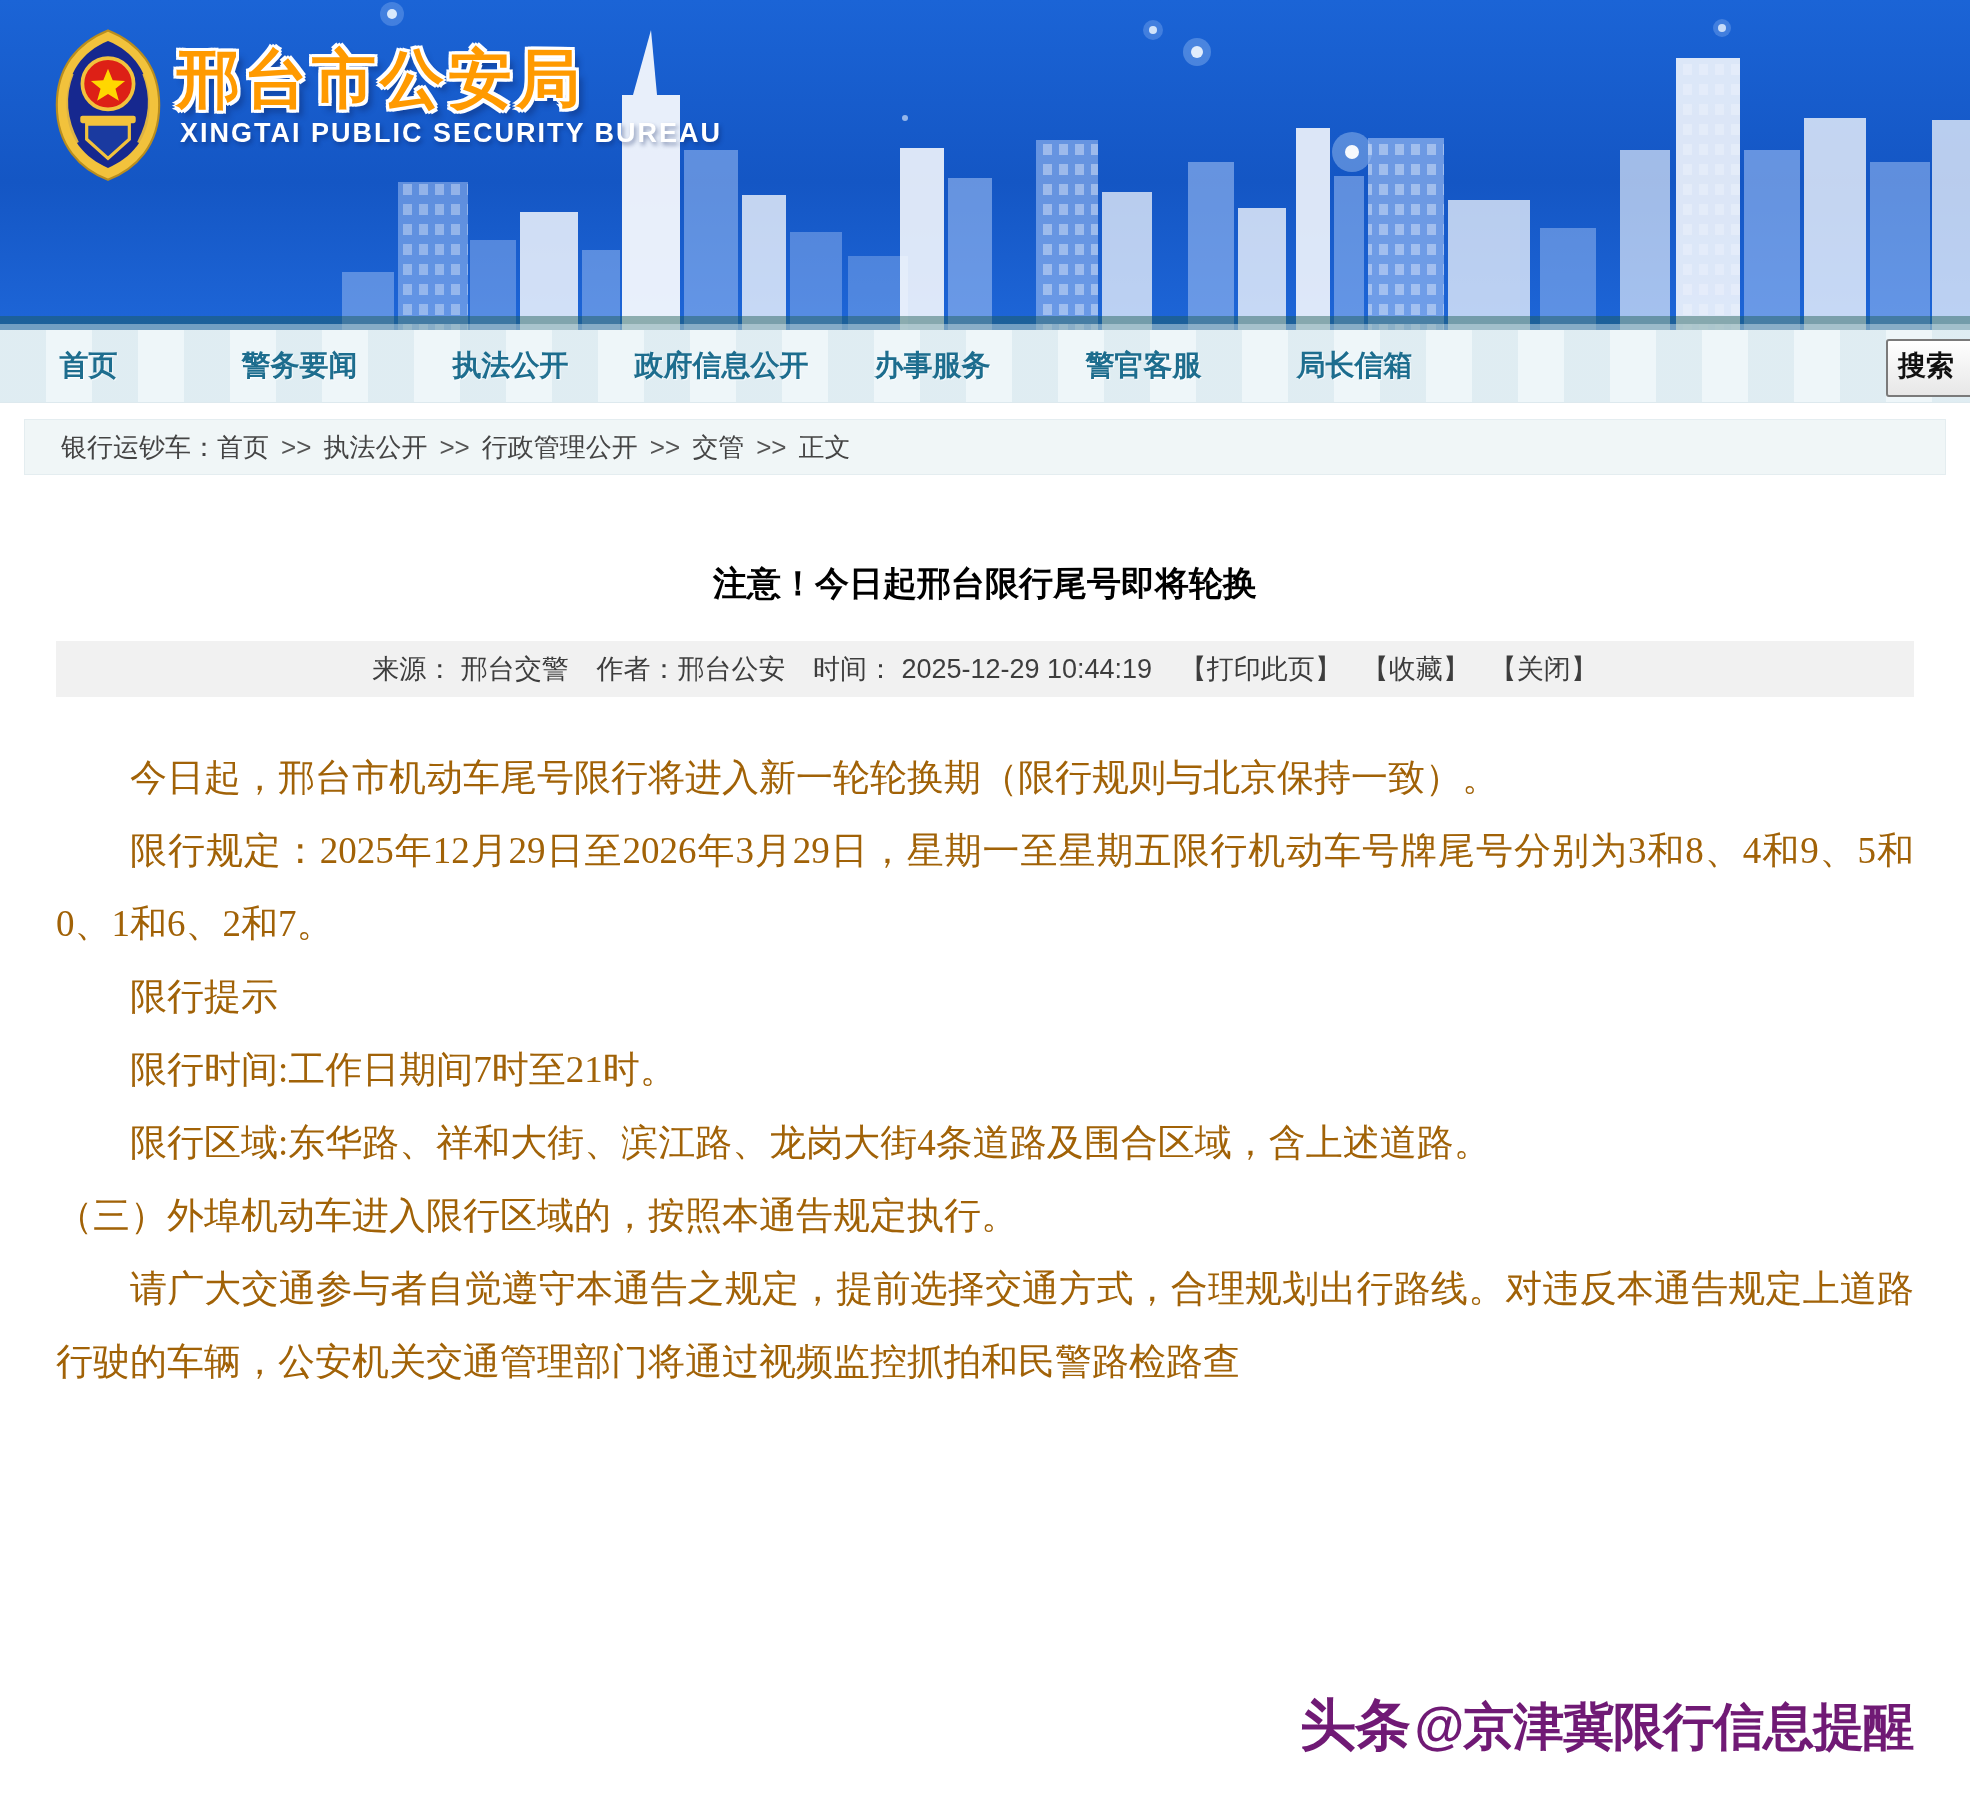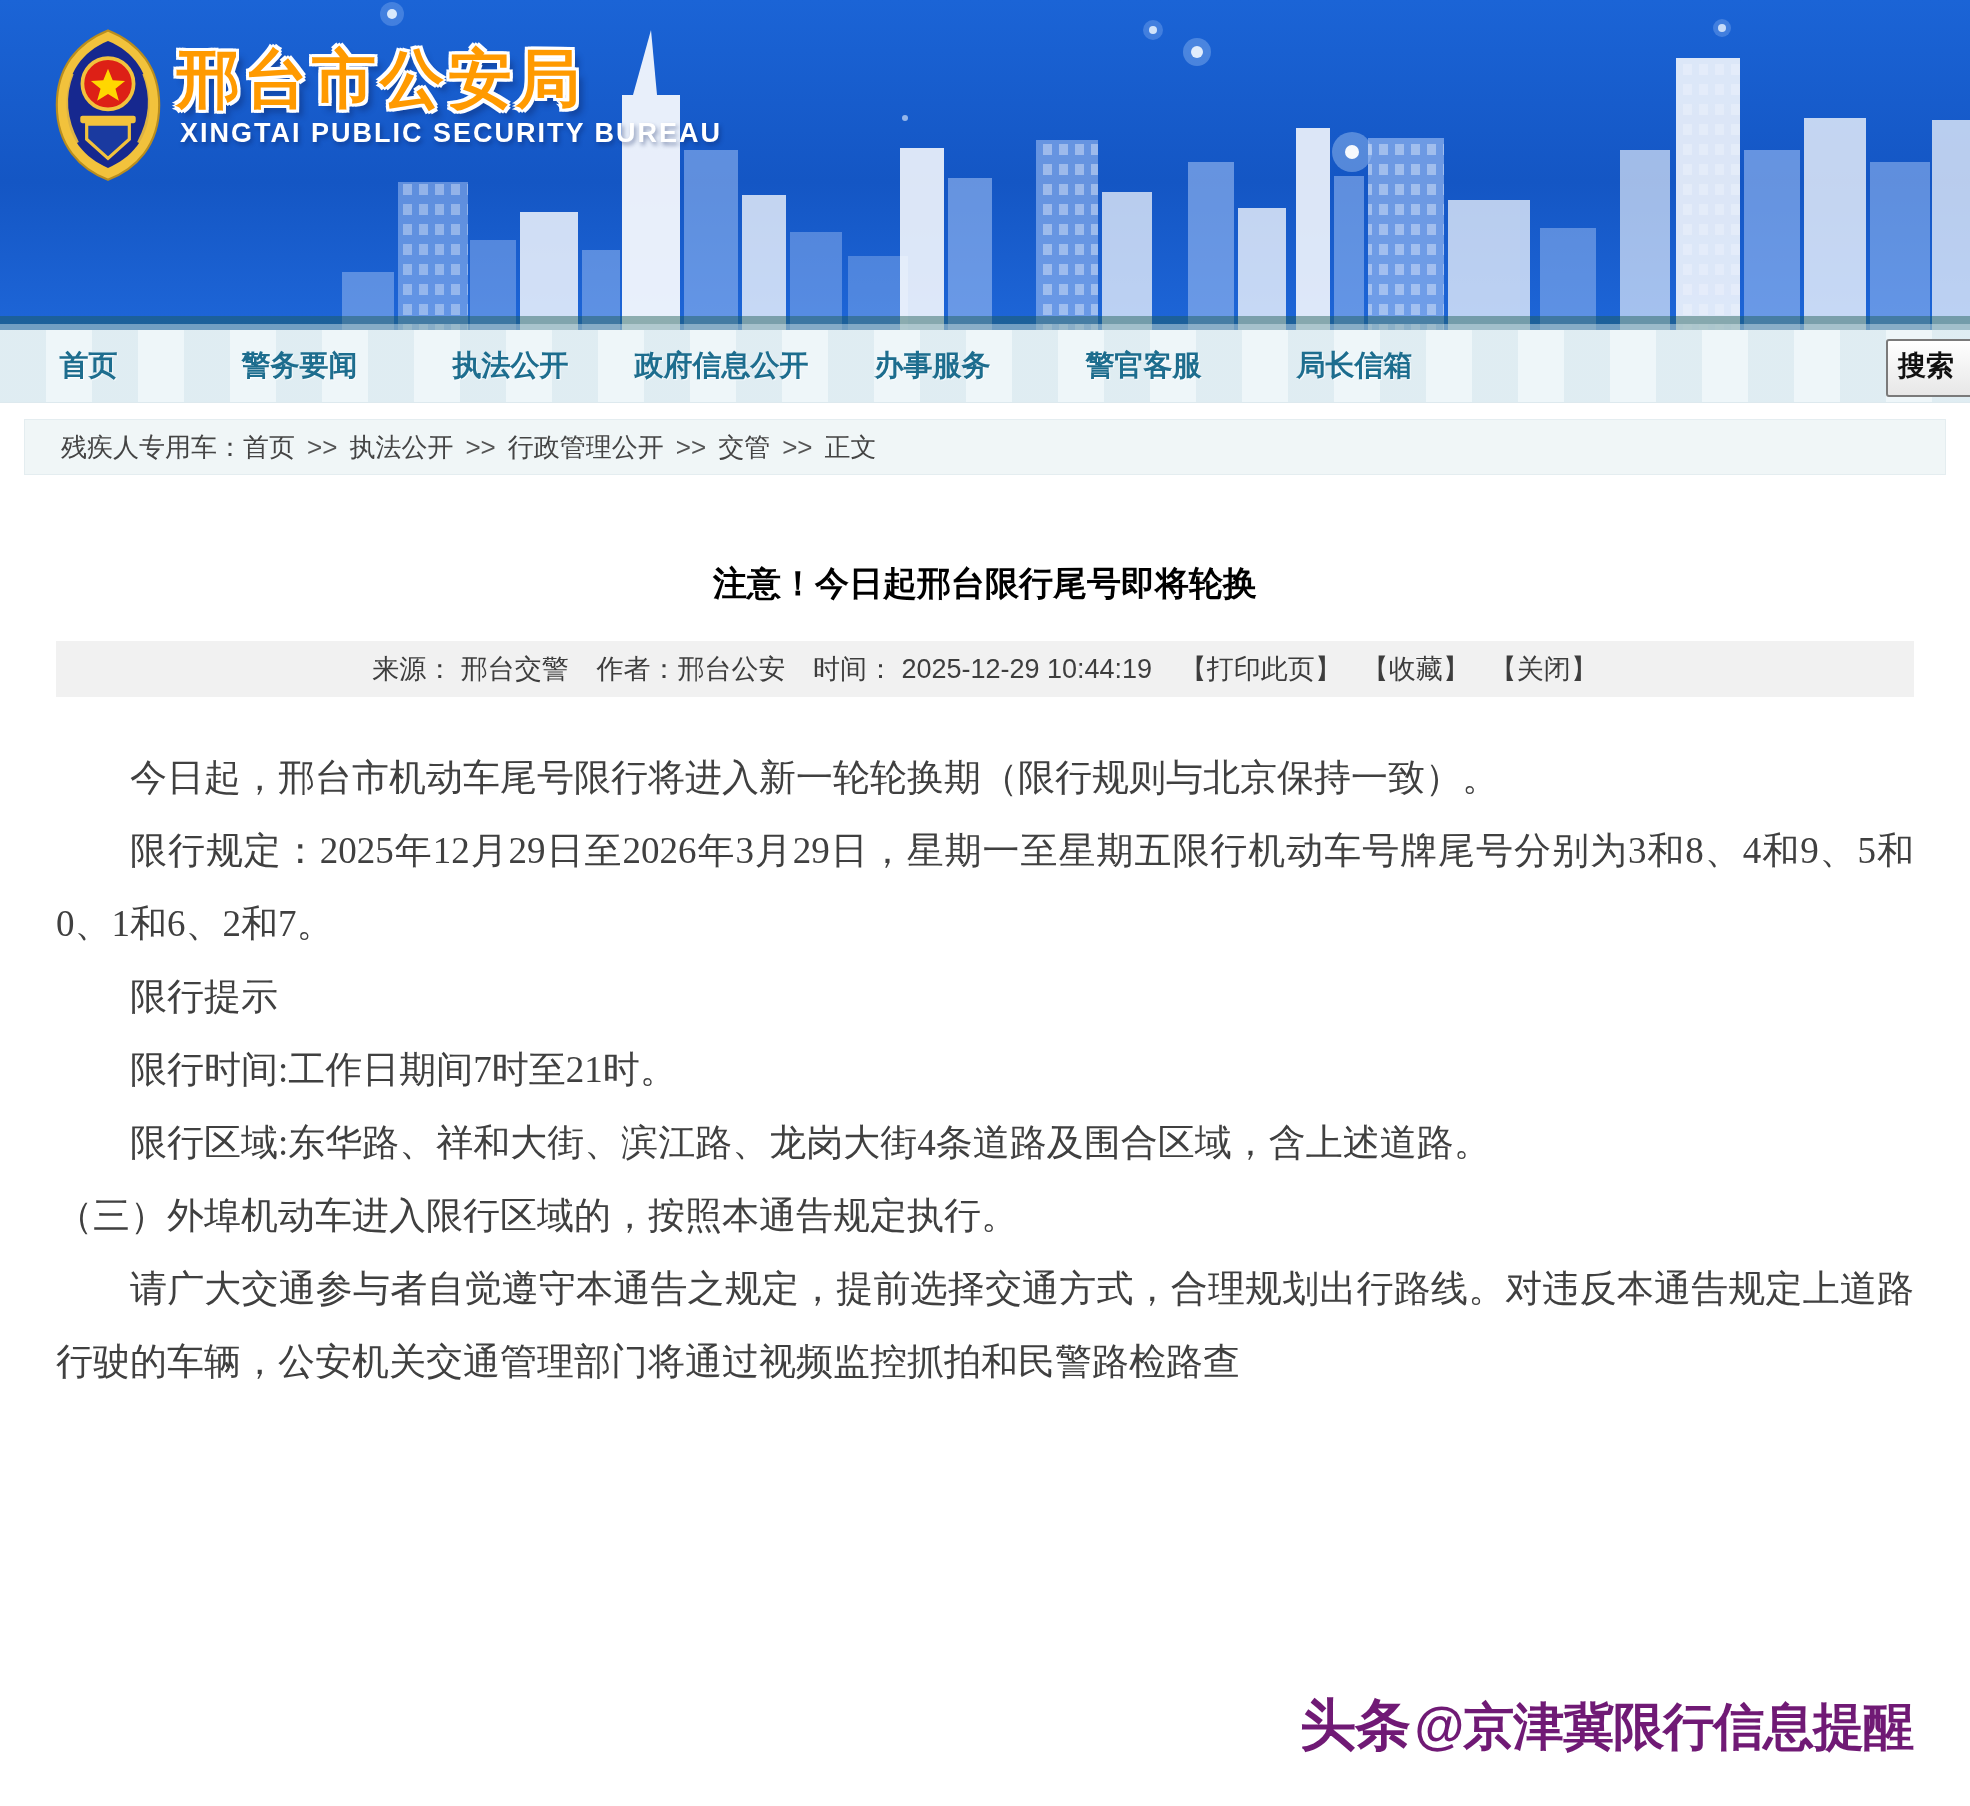--- a/index.html
+++ b/index.html
@@ -38,21 +38,21 @@
 
   
   .article{margin:0 56px;}
   .article-title{margin:86px 0 0 0;text-align:center;font-size:34px;font-weight:bold;color:#000000;}
   .meta-bar{margin-top:34px;height:56px;line-height:56px;background:#f1f1f1;
           text-align:center;font-size:27px;color:#3d3d3d;}
   .meta-bar span{margin:0 10px;}
   .meta-bar .act{cursor:pointer;}
 
   .body-text{padding-top:44px;font-family:"Liberation Serif","DejaVu Serif",serif;
-          font-size:37px;line-height:73px;color:#404040;text-align:justify;}
+          font-size:37px;line-height:73px;color:#a16207;text-align:justify;}
   .body-text p{margin:0;}
   .body-text p.indent{text-indent:2em;}
 
   
   .watermark{position:absolute;left:1300px;top:1688px;white-space:nowrap;color:#701a75;
           font-family:"Liberation Sans",sans-serif;}
   .wm-prefix{font-size:56px;font-weight:900;letter-spacing:-1px;}
   .wm-handle{font-size:51px;font-weight:800;letter-spacing:-1px;}
 </style>
 </head>
@@ -139,21 +139,21 @@
       <li>执法公开</li>
       <li>政府信息公开</li>
       <li>办事服务</li>
       <li>警官客服</li>
       <li>局长信箱</li>
     </ul>
     <div class="search-btn">搜索</div>
   </div>
 
   <div class="crumb-wrap">
-    <span>残疾人专用车：</span>
+    <span>银行运钞车：</span>
     <a>首页</a>
     <span class="crumb-sep">&gt;&gt;</span>
     <a>执法公开</a>
     <span class="crumb-sep">&gt;&gt;</span>
     <a>行政管理公开</a>
     <span class="crumb-sep">&gt;&gt;</span>
     <a>交管</a>
     <span class="crumb-sep">&gt;&gt;</span>
     <a>正文</a>
   </div>

